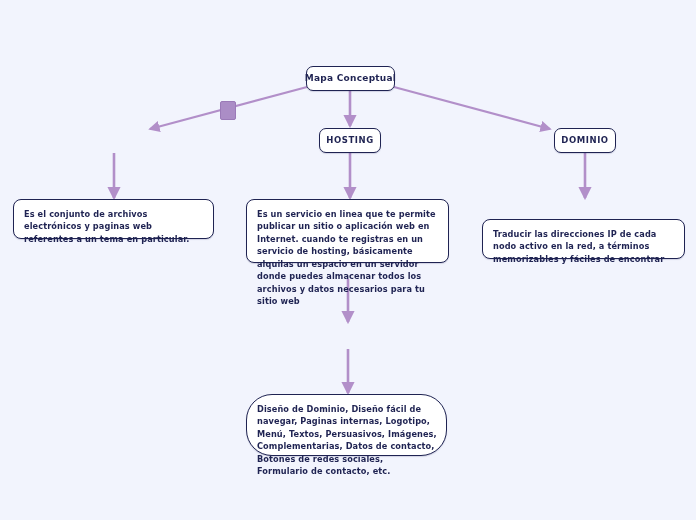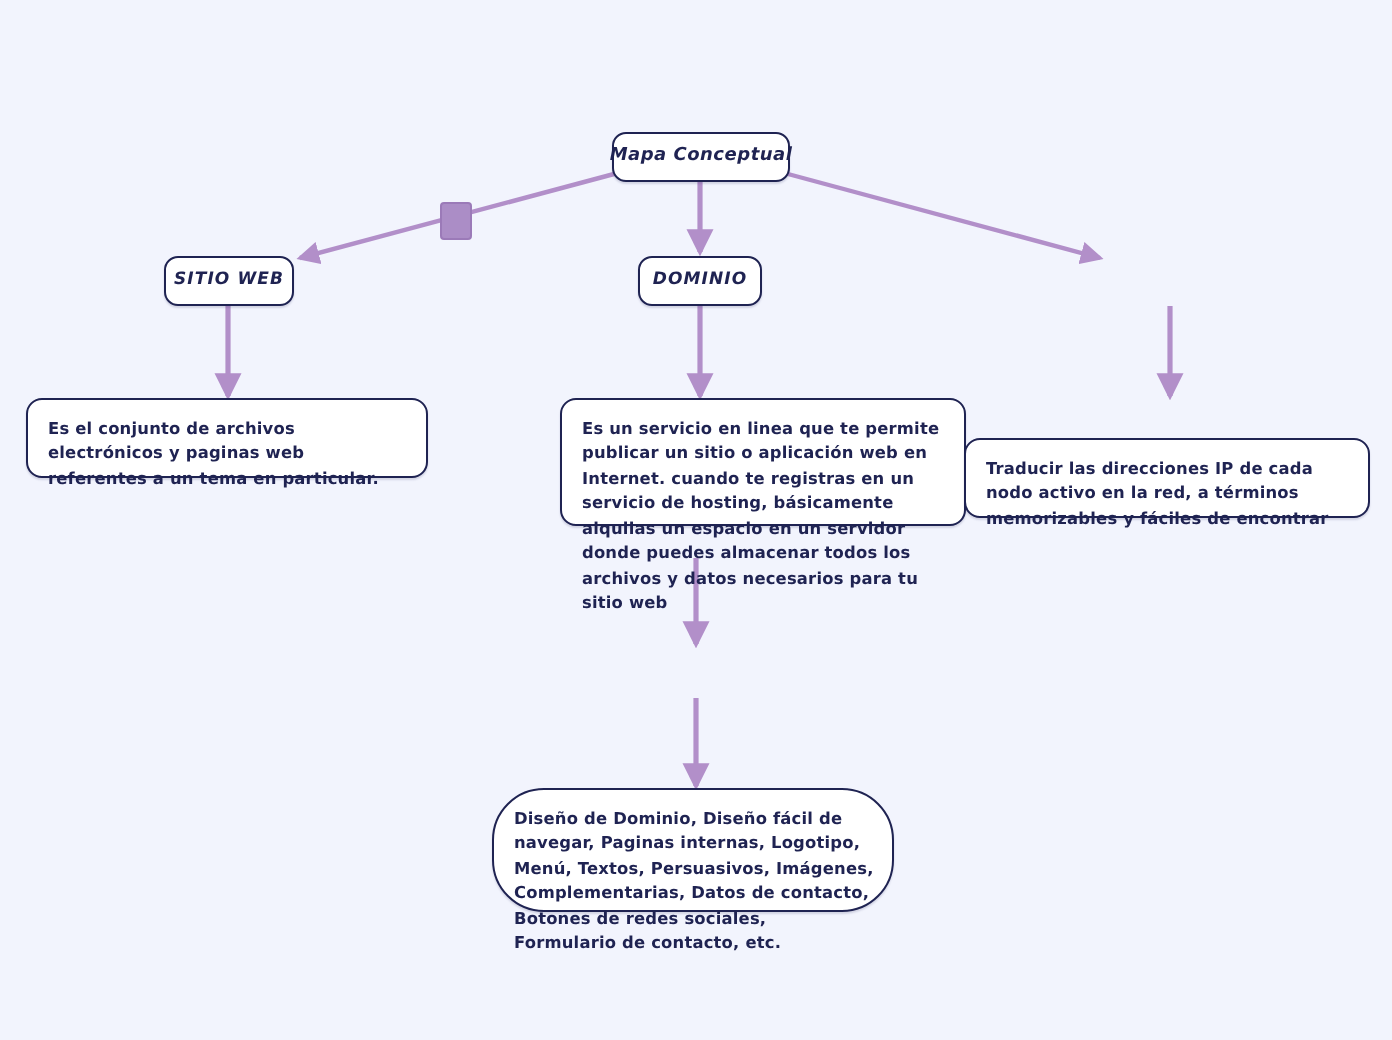--- a/index.html
+++ b/index.html
@@ -33,21 +33,20 @@
     box-sizing: border-box;
     background: #ffffff;
     border: 1.4px solid #1f2352;
     border-radius: 7px;
     color: #1f2352;
     display: flex;
     align-items: center;
     justify-content: center;
     text-align: center;
     box-shadow: 0 1px 1px rgba(60,60,110,0.18);
-    font-style: italic;
   }
   .node-label {
     font-size: 8.5px;
     font-weight: bold;
     letter-spacing: 0.55px;
     line-height: 1.25;
     white-space: nowrap;
   }
   .node-title .node-label {
     letter-spacing: 0.25px;
@@ -107,34 +106,34 @@
 
     <path d="M 348 349 L 348 393" stroke="#b28fc9" stroke-width="2.6" fill="none" marker-end="url(#arrow)"></path>
   </svg>
 
   <div class="handle" style="left:220px; top:101px; width:14px; height:17px;"></div>
 
   <div class="node node-title" style="left:306px; top:66px; width:89px; height:25px;">
     <span class="node-label">Mapa Conceptual</span>
   </div>
 
-  <div class="node" style="left:82px; top:128px; width:65px; height:25px;">
-    <span class="node-label">SITIO WEB</span>
+
+  <div class="node" style="left:319px; top:128px; width:62px; height:25px;">
+    <span class="node-label">HOSTING</span>
   </div>
 
-  <div class="node" style="left:319px; top:128px; width:62px; height:25px;">
+  <div class="node" style="left:554px; top:128px; width:62px; height:25px;">
     <span class="node-label">DOMINIO</span>
   </div>
-
 
   <div class="note" style="left:13px; top:199px; width:201px; height:40px;">
     <span class="note-text">Es el conjunto de archivos electrónicos y paginas web referentes a un tema en particular.</span>
   </div>
 
-  <div class="note" style="left:246px; top:199px; width:203px; height:64px;margin-left:34px;">
+  <div class="note" style="left:246px; top:199px; width:203px; height:64px;">
     <span class="note-text">Es un servicio en linea que te permite publicar un sitio o aplicación web en Internet. cuando te registras en un servicio de hosting, básicamente alquilas un espacio en un servidor donde puedes almacenar todos los archivos y datos necesarios para tu sitio web</span>
   </div>
 
   <div class="note" style="left:482px; top:199px; width:203px; height:40px;margin-top:20px;">
     <span class="note-text">Traducir las direcciones IP de cada nodo activo en la red, a términos memorizables y fáciles de encontrar</span>
   </div>
 
 
   <div class="note" style="left:246px; top:394px; width:201px; height:62px;border-radius:26px;">
     <span class="note-text">Diseño de Dominio, Diseño fácil de navegar, Paginas internas, Logotipo, Menú, Textos, Persuasivos, Imágenes, Complementarias, Datos de contacto, Botones  de redes sociales, Formulario de contacto, etc.</span>

